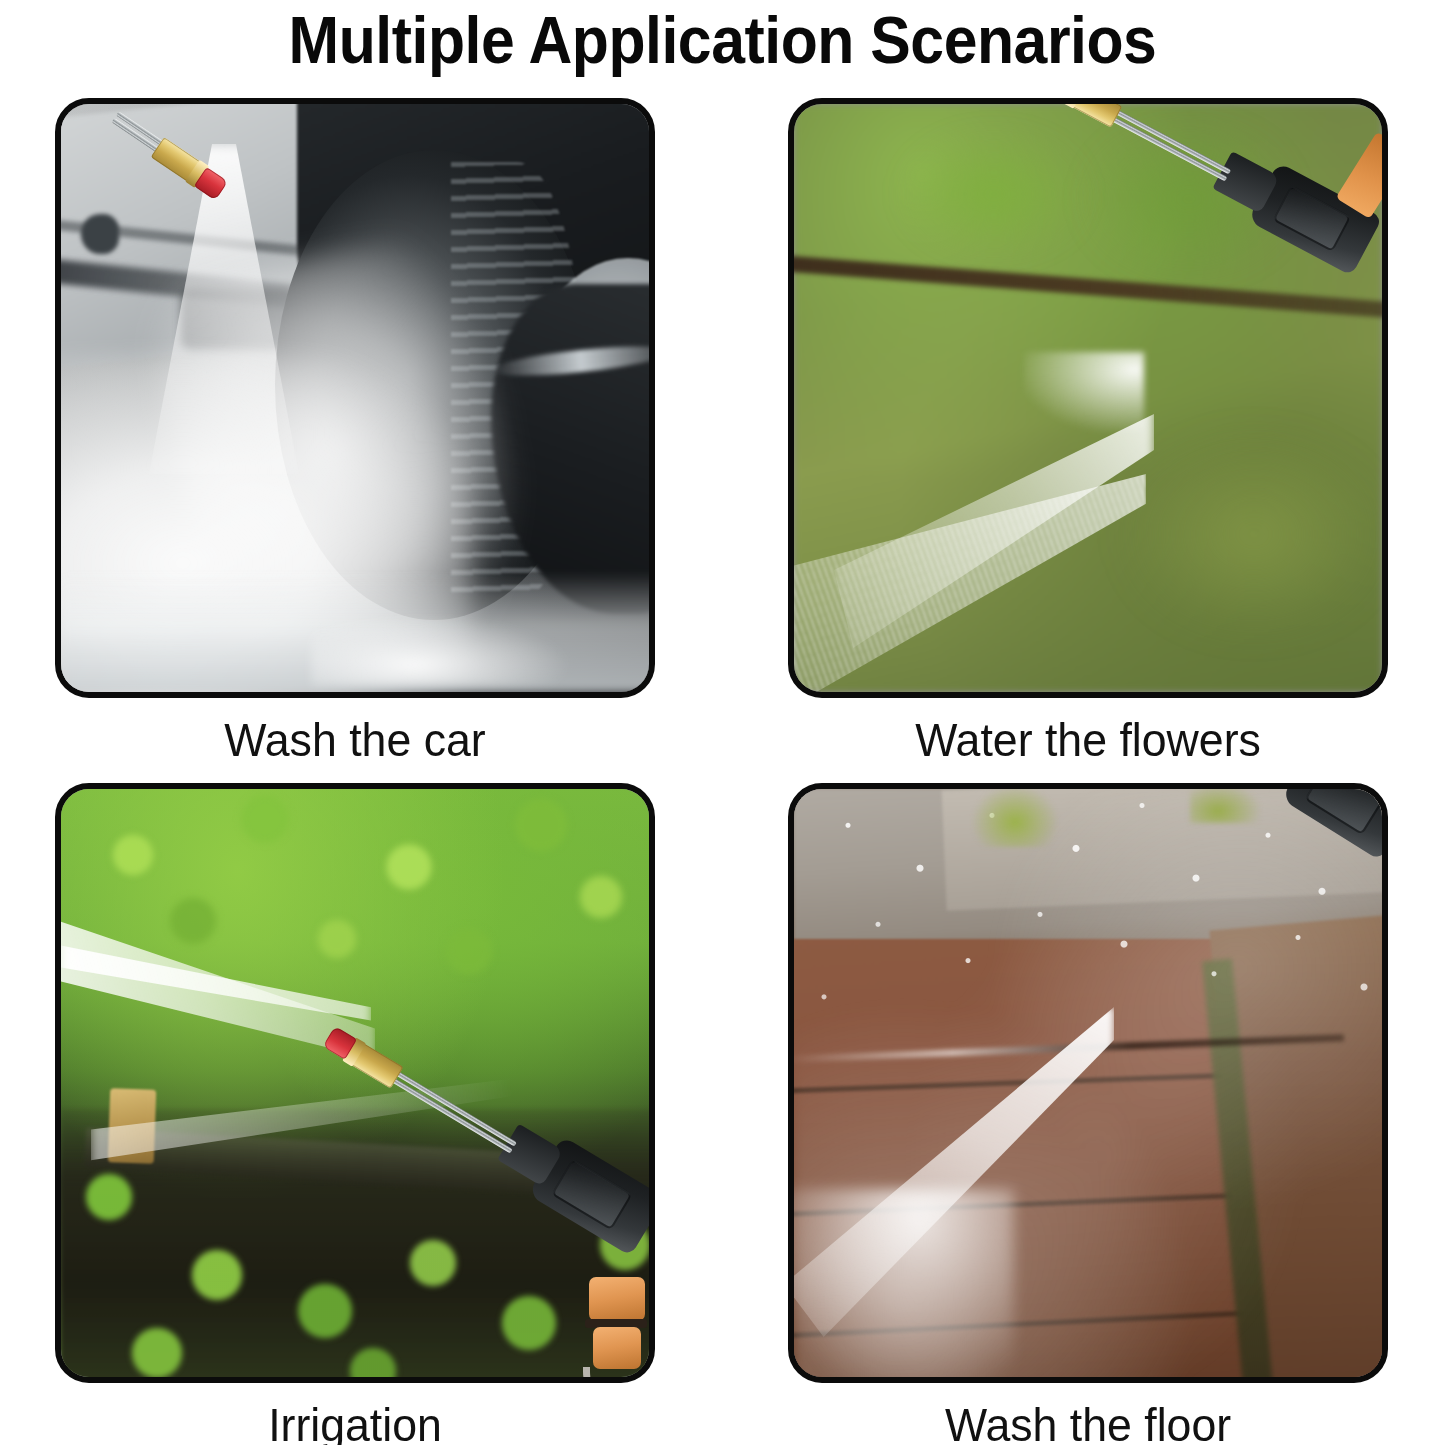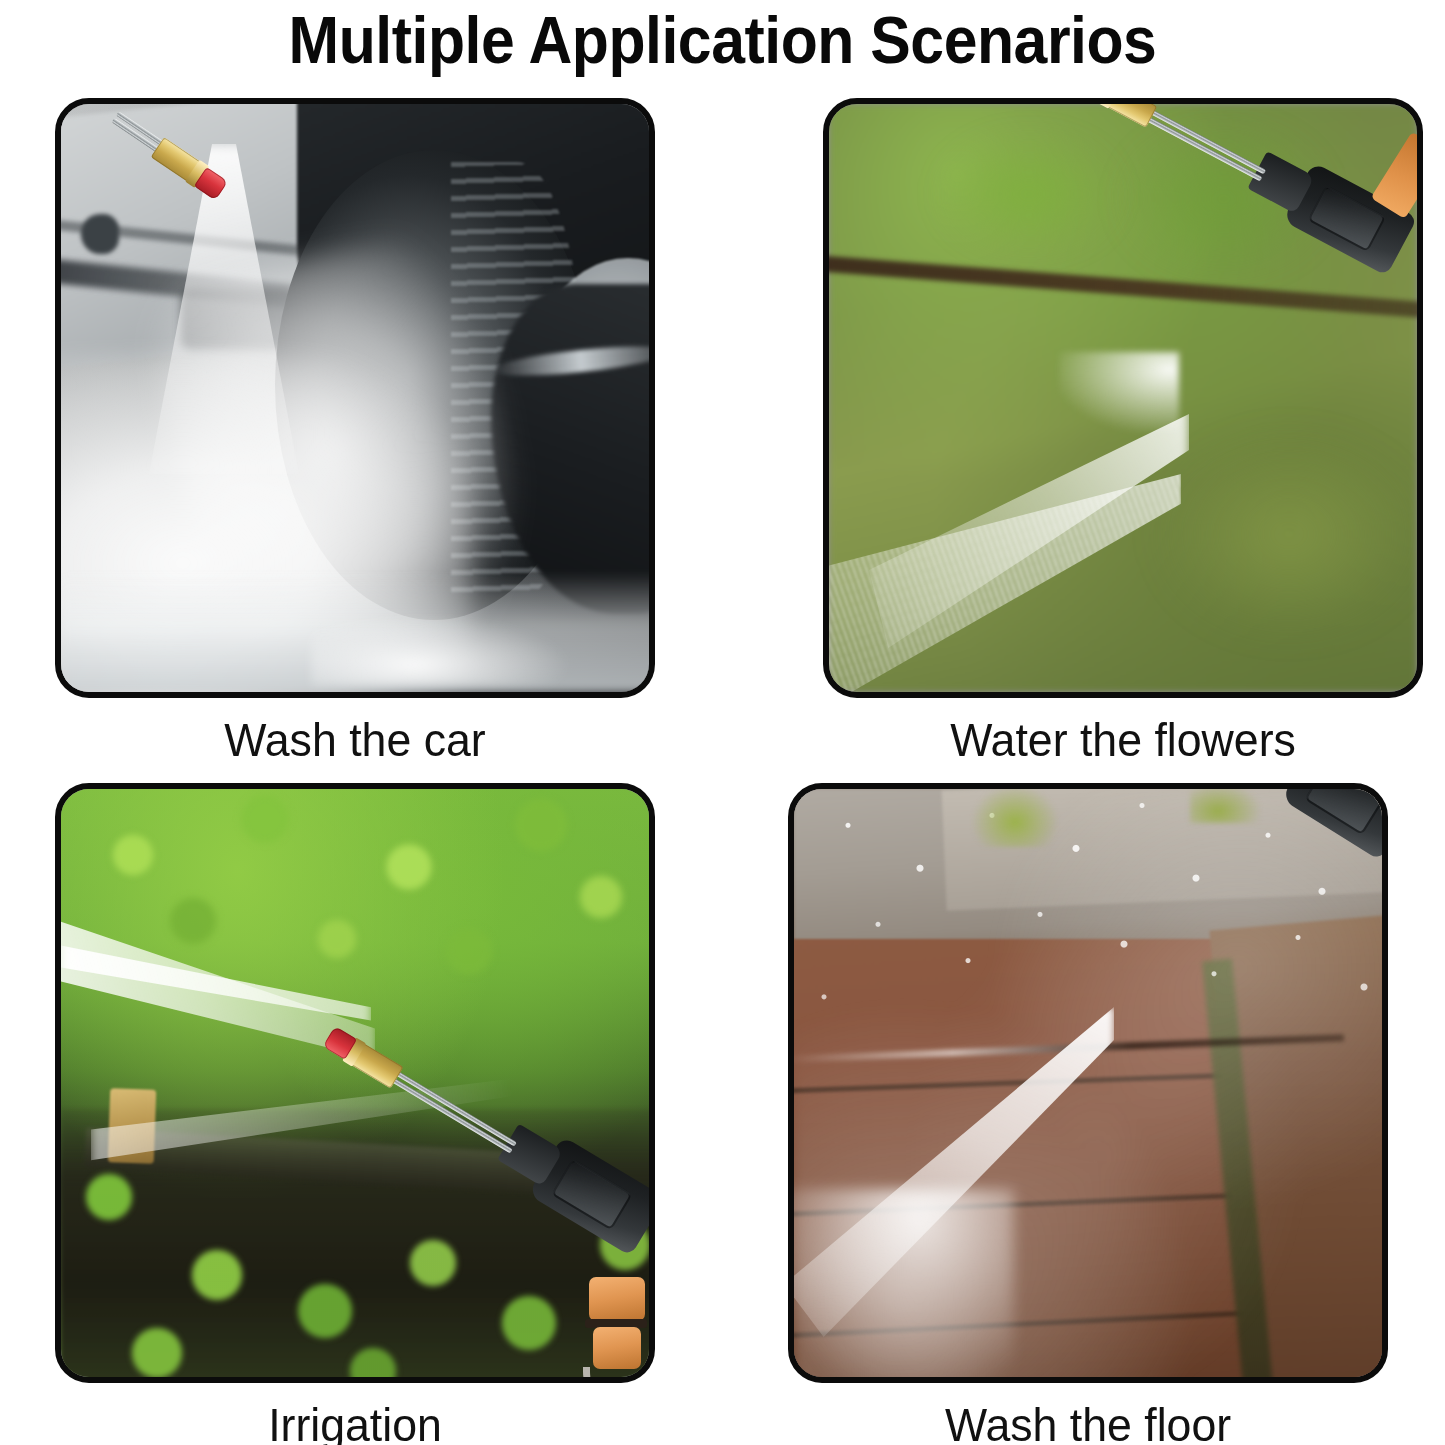--- a/index.html
+++ b/index.html
@@ -36,21 +36,21 @@
     transform-origin: 50% 0;
     white-space: nowrap;
   }
 
   
   .panel-cell {
     position: absolute;
     width: 600px;
   }
   .cell-tl { left: 55px;  top: 98px; }
-  .cell-tr { left: 788px; top: 98px; margin-left: 35px; }
+  .cell-tr { left: 788px; top: 98px; }
   .cell-bl { left: 55px;  top: 783px; }
   .cell-br { left: 788px; top: 783px; }
 
   .photo {
     position: relative;
     width: 600px;
     height: 600px;
     border: 6px solid #0b0b0b;
     border-radius: 34px;
     overflow: hidden;

